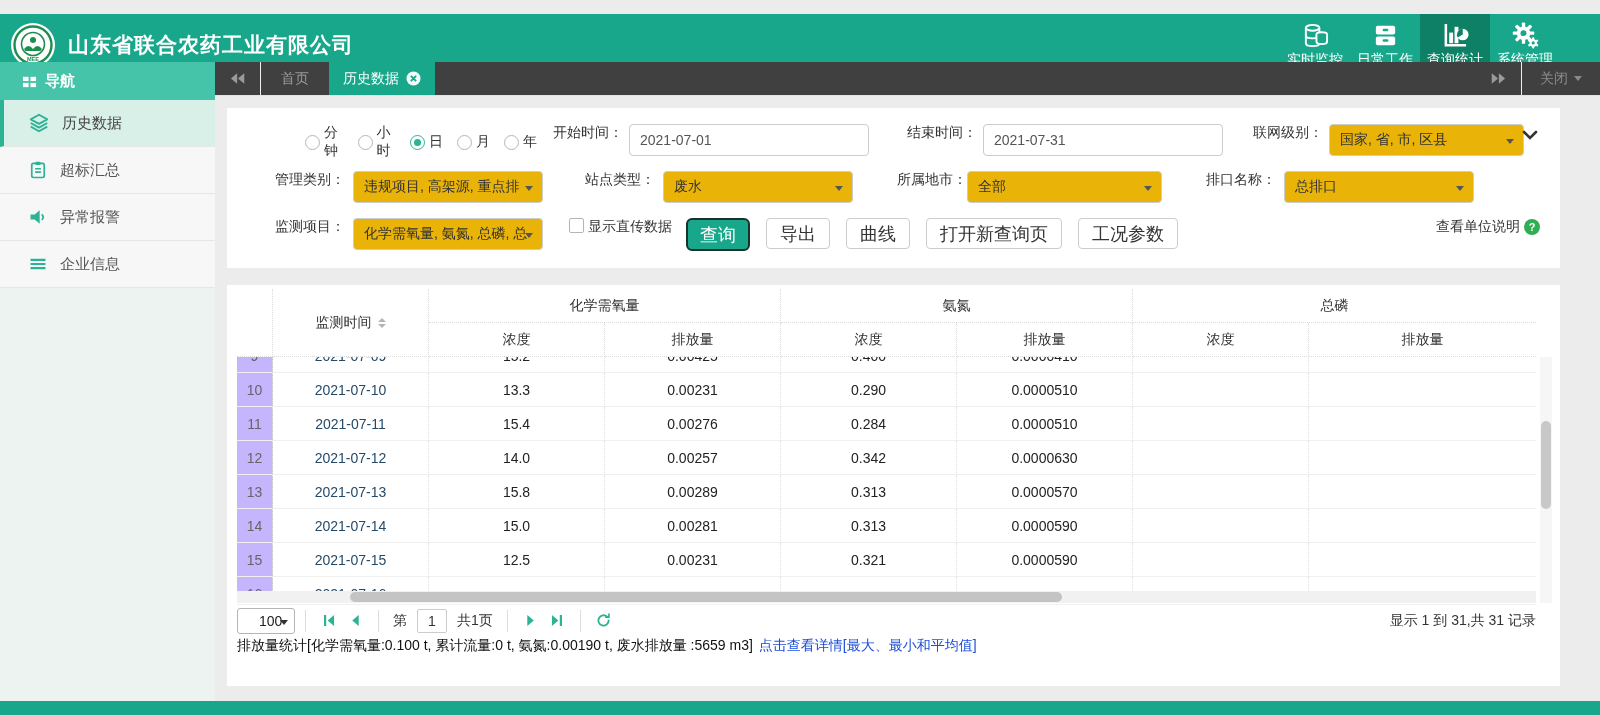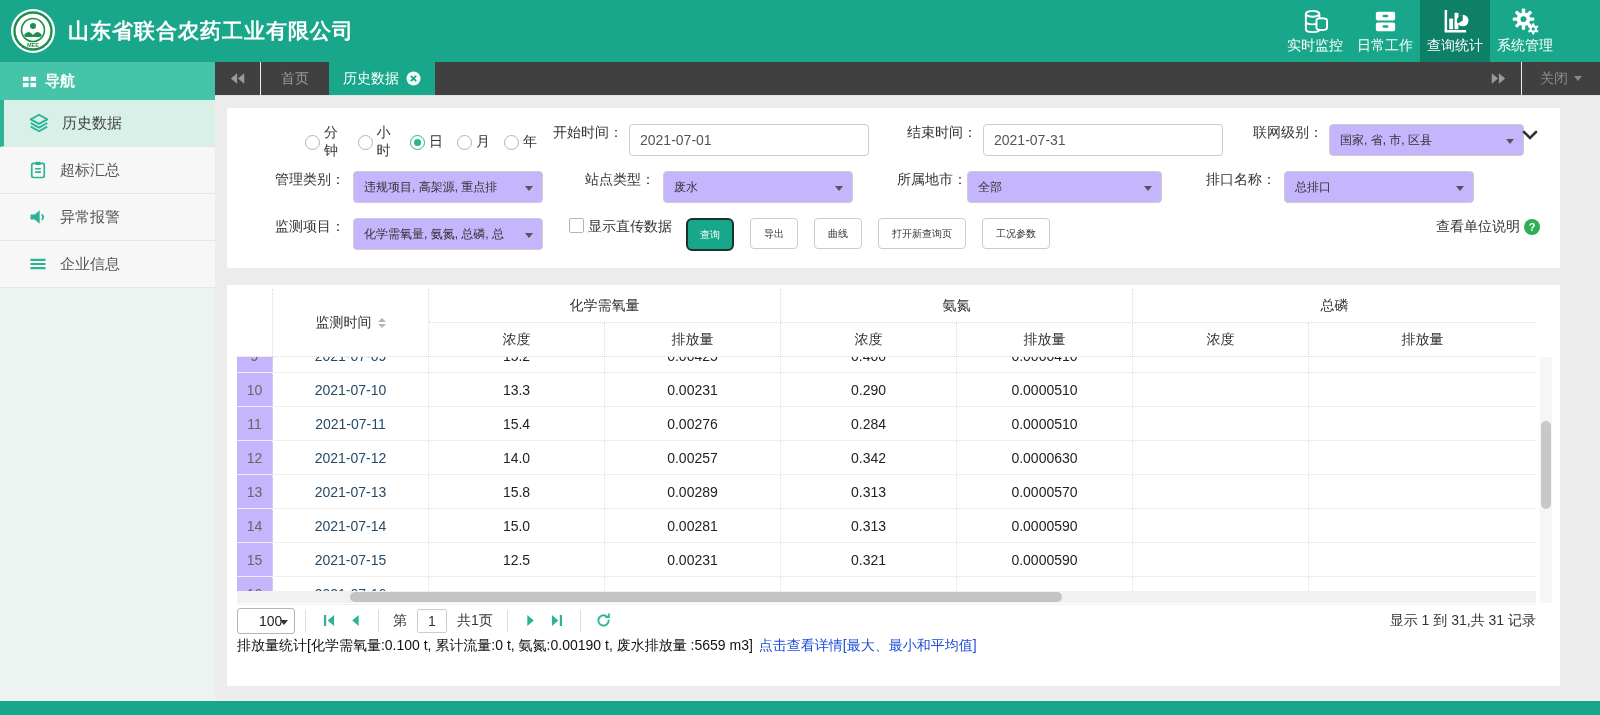--- a/index.html
+++ b/index.html
@@ -1,20 +1,20 @@
 <!DOCTYPE html>
 <html><head>
 <meta charset="utf-8">
 <style>
   * { margin:0; padding:0; box-sizing:border-box; }
   html,body { width:1600px; height:715px; overflow:hidden; font-family:"Liberation Sans","DejaVu Sans",sans-serif; }
   .stage { position:relative; width:1600px; height:715px; background:#ececec; }
 
   
-  .top-header { position:absolute; left:0; top:0; width:1600px; height:62px; background:#18a78b; display:flex; align-items:center; }
+  .top-header { position:absolute; left:0; top:14px; width:1600px; height:62px; background:#18a78b; display:flex; align-items:center; }
   .logo-wrap { margin-left:10px; width:46px; height:46px; flex:0 0 auto; }
   .company-title { color:#fff; font-size:21px; font-weight:bold; margin-left:12px; letter-spacing:1px; }
   .top-nav { position:absolute; right:40px; top:0; height:62px; display:flex; }
   .nav-item { width:70px; height:62px; display:flex; flex-direction:column; align-items:center; justify-content:center; color:#fff; cursor:pointer; }
   .nav-item .nav-label { font-size:14px; margin-top:2px; white-space:nowrap; }
   .nav-item.active { background:#0e8066; }
 
   
   .sidebar { position:absolute; left:0; top:62px; width:215px; height:639px; background:#edf3f0; }
   .sidebar-header { height:38px; background:#46c4a9; color:#fff; font-size:15px; font-weight:bold; display:flex; align-items:center; padding-left:22px; gap:8px; }
@@ -32,29 +32,29 @@
 
   
   .filter-panel { position:absolute; left:12px; top:46px; width:1333px; height:160px; background:#fff; }
   .f-row { position:absolute; left:0; width:100%; display:flex; align-items:flex-start; }
   .f-row1 { top:16px; padding-left:78px; }
   .f-row2 { top:63px; padding-left:28px; }
   .f-row3 { top:110px; padding-left:28px; }
   .f-label { font-size:14px; color:#333; white-space:nowrap; }
   .f-label.w { width:90px; text-align:right; }
   .txt-input { height:32px; border:1px solid #ccc; border-radius:4px; padding:0 10px; font-size:14px; color:#555; width:240px; font-family:inherit; }
-  .sel { position:relative; height:32px; border:1px solid #ccc; border-radius:4px; background:#c4b5fd; display:flex; align-items:center; padding:0 24px 0 10px; font-size:12px; color:#333; cursor:pointer; white-space:nowrap; overflow:hidden; }
+  .sel { position:relative; height:32px; border:1px solid #ccc; border-radius:4px; background:#eab308; display:flex; align-items:center; padding:0 24px 0 10px; font-size:14px; color:#333; cursor:pointer; white-space:nowrap; overflow:hidden; }
   .sel .caret { position:absolute; right:9px; top:14px; width:0; height:0; border-left:4px solid transparent; border-right:4px solid transparent; border-top:5px solid #555; }
   .radio-group { display:flex; align-items:center; gap:14px; width:232px; flex:0 0 auto; }
   .radio { display:flex; align-items:center; gap:4px; font-size:14px; color:#333; cursor:pointer; }
   .radio .circ { width:15px; height:15px; border:1px solid #b5b5b5; border-radius:50%; background:#fff; position:relative; flex:0 0 auto; }
   .radio.checked .circ { border-color:#2bb394; }
   .radio.checked .circ::after { content:""; position:absolute; left:3px; top:3px; width:7px; height:7px; border-radius:50%; background:#2bb394; }
   .checkbox { width:15px; height:15px; border:1px solid #b5b5b5; background:#fff; border-radius:2px; cursor:pointer; flex:0 0 auto; }
-  .btn { height:31px; padding:0 13px; background:#fff; border:1px solid #ccc; border-radius:4px; font-size:10px; color:#333; cursor:pointer; white-space:nowrap; font-family:Liberation Sans, sans-serif; }
+  .btn { height:31px; padding:0 13px; background:#fff; border:1px solid #ccc; border-radius:4px; font-size:18px; color:#333; cursor:pointer; white-space:nowrap; font-family:Liberation Sans, sans-serif; }
   .btn-primary { background:#18a78b; color:#fff; border:2px solid #16332c; border-radius:6px; height:33px; padding:0 12px; }
   .collapse-chevron { position:absolute; right:22px; top:22px; cursor:pointer; }
   .unit-help { margin-left:auto; margin-right:20px; display:flex; align-items:center; gap:4px; color:#333; font-size:14px; cursor:pointer; }
   .qmark { width:16px; height:16px; border-radius:50%; background:#2fae53; color:#fff; font-size:11px; font-weight:bold; display:flex; align-items:center; justify-content:center; }
 
   
   .table-panel { position:absolute; left:12px; top:223px; width:1333px; height:401px; background:#fff; }
   .grid-cols { display:grid; grid-template-columns:36px 156px 176px 176px 176px 176px 176px 1fr; }
   .thead { position:absolute; left:10px; top:4px; width:1299px; display:grid; grid-template-columns:36px 156px 176px 176px 176px 176px 176px 1fr; grid-template-rows:34px 34px; background:#fff; }
   .th { border-right:1px dotted #dcdcdc; border-bottom:1px dotted #dcdcdc; display:flex; align-items:center; justify-content:center; font-size:14px; color:#333; gap:6px; }

